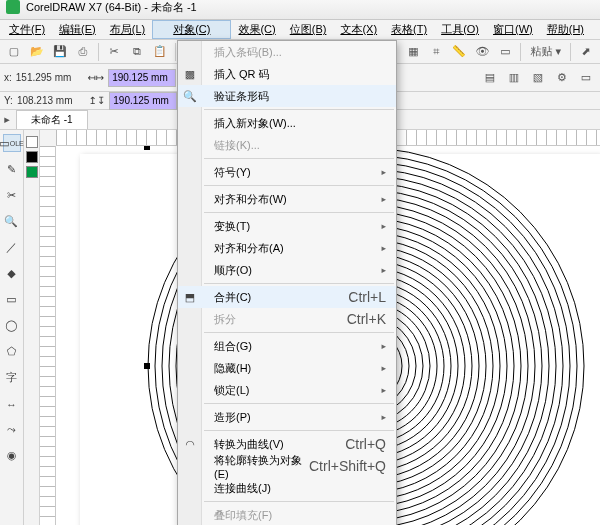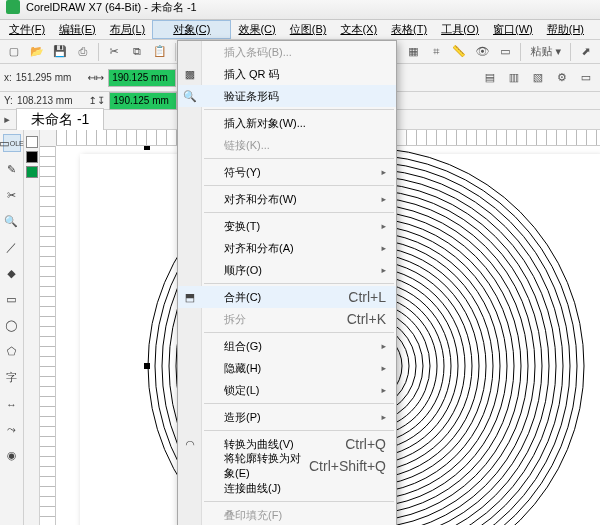--- a/index.html
+++ b/index.html
@@ -5,42 +5,42 @@
   * { margin:0; padding:0; box-sizing:border-box; font-family:"Microsoft YaHei","Segoe UI",Tahoma,sans-serif; font-size:11px; user-select:none; }
   body { background:#e8e8e8; width:600px; height:525px; overflow:hidden; position:relative; }
   .titlebar { background:linear-gradient(#f7f7f7,#eaeaea); height:20px; display:flex; padding:0 6px; border-bottom:1px solid #c8c8c8; }
   .titlebar .icon { width:14px; height:14px; background:#2aa84f; border-radius:2px; margin-right:6px; }
   .menubar { background:#f3f3f3; height:20px; display:flex; align-items:center; padding:0 2px; border-bottom:1px solid #d0d0d0; }
   .menubar .mi { padding:2px 7px; cursor:default;text-decoration:underline; }
   .menubar .mi.active { background:#dbe9f4; border:1px solid #9cbedf; padding:1px 20px; }
   .toolbar { background:#f3f3f3; height:24px; display:flex; align-items:center; padding:0 4px; gap:3px; border-bottom:1px solid #d0d0d0; }
   .tbtn { width:20px; height:20px; display:flex; align-items:center; justify-content:center; color:#555; border-radius:2px; }
   .sep { width:1px; height:18px; background:#ccc; margin:0 2px; }
-  .tinput { width:68px; height:18px; border:1px solid #bbb; background:#22c55e; font-size:10px; padding:0 3px; }
+  .tinput { width:68px; height:18px; border:1px solid #bbb; background:#c4b5fd; font-size:10px; padding:0 3px; }
   .propbar { background:#f3f3f3; height:28px; display:flex; align-items:center; padding:0 4px; gap:4px; border-bottom:1px solid #d0d0d0; }
   .coordlbl { font-size:10px; color:#333; }
   .docstrip { background:#f3f3f3; height:20px; display:flex; align-items:center; border-bottom:1px solid #d0d0d0; }
   .ltools { width:14px; height:20px; display:flex; align-items:center; justify-content:center; color:#555; }
-  .doctab { background:#fff; border:1px solid #c8c8c8; border-bottom:none; padding:2px 14px; font-size:14px; margin-left:2px; }
+  .doctab { background:#fff; border:1px solid #c8c8c8; border-bottom:none; padding:2px 14px; font-size:10px; margin-left:2px; }
   .workarea { position:relative; height:413px; display:flex; background:#f3f3f3; }
   .toolbox { width:24px; background:#f3f3f3; border-right:1px solid #d0d0d0; display:flex; flex-direction:column; align-items:center; padding-top:4px; gap:8px; }
   .tool { width:18px; height:18px; display:flex; align-items:center; justify-content:center; color:#444; }
   .tool.sel { background:#dbe9f4; border:1px solid #9cbedf; }
   .colstrip { width:16px; background:#f3f3f3; border-right:1px solid #d0d0d0; display:flex; flex-direction:column; align-items:center; gap:3px; padding-top:6px; }
   .sw { width:12px; height:12px; border:1px solid #888; }
   .canvaswrap { flex:1; position:relative; background:#f3f3f3; }
   .ruler-h { position:absolute; left:16px; right:0; top:0; height:16px; background:#fff; border-bottom:1px solid #c8c8c8; }
   .ruler-v { position:absolute; left:0; top:16px; width:16px; bottom:0; background:#fff; border-right:1px solid #c8c8c8; }
   .canvas { position:absolute; left:16px; top:16px; right:0; bottom:0; background:#fff; overflow:hidden; }
   .page { position:absolute; left:24px; top:8px; width:520px; height:520px; background:#fff; box-shadow:2px 2px 6px rgba(0,0,0,.25); }
   .rings { position:absolute; left:90px; top:0; }
   .handle { position:absolute; width:6px; height:6px; background:#000; }
   .dropdown { position:absolute; left:177px; top:40px; width:220px; background:#f6f6f6; border:1px solid #a7a7a7; box-shadow:2px 3px 8px rgba(0,0,0,.3); z-index:50; }
   .iconcol { position:absolute; left:0; top:0; bottom:0; width:24px; background:#eee; border-right:1px solid #ddd; }
-  .ditem { position:relative; height:22px; display:flex; align-items:center; padding-left:46px; padding-right:10px; }
+  .ditem { position:relative; height:22px; display:flex; align-items:center; padding-left:36px; padding-right:10px; }
   .ditem .sc { margin-left:auto; color:#555; font-size:14px; }
   .ditem.disabled { color:#9a9a9a; }
   .ditem.hl { background:#e8f2fc; }
   .ditem .arr { margin-left:auto; color:#666; font-size:9px; }
   .dsep { height:1px; margin:2px 2px 2px 26px; background:#d4d4d4; }
   .dicon { position:absolute; left:4px; width:16px; height:16px; display:flex; align-items:center; justify-content:center; font-size:11px; color:#444; }
   .redbox { position:absolute; border:2px solid #d40000; pointer-events:none; }
   .ruler-h::before,.ruler-v::before{content:"";position:absolute;inset:0;background:repeating-linear-gradient(90deg,#bbb 0,#bbb 1px,transparent 1px,transparent 10px);} 
   .ruler-v::before{background:repeating-linear-gradient(180deg,#bbb 0,#bbb 1px,transparent 1px,transparent 10px);} 
 </style>

